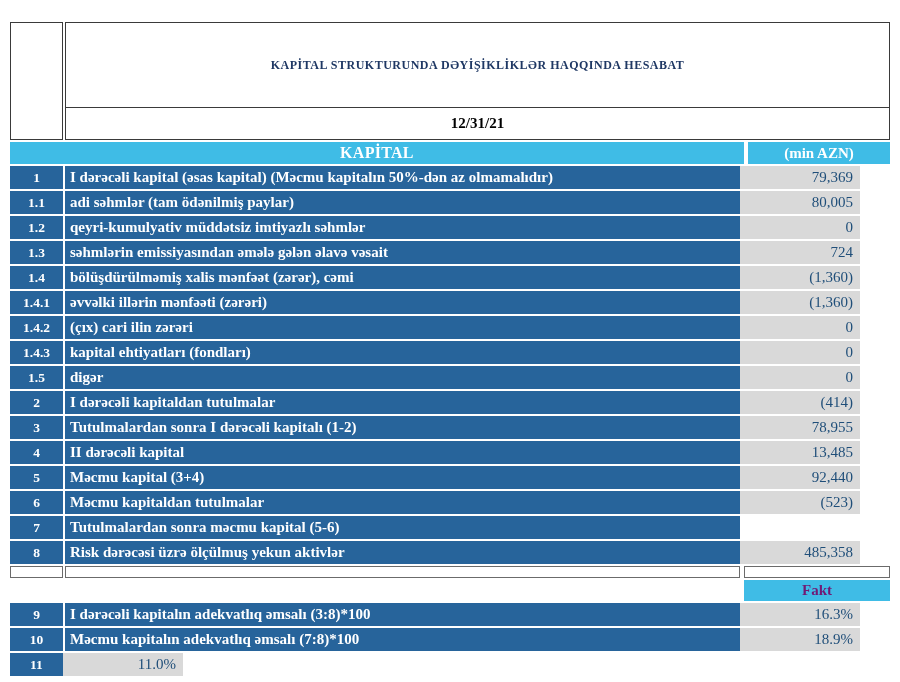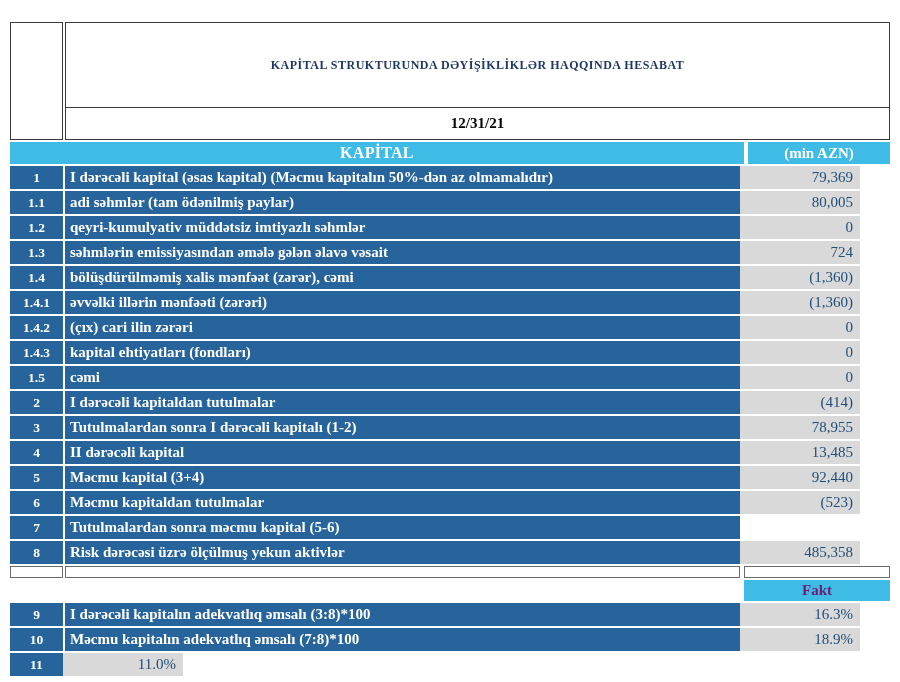--- a/index.html
+++ b/index.html
@@ -147,21 +147,21 @@
           <div class="cell label">(çıx) cari ilin zərəri</div>
           <div class="cell value">0</div>
         </div>
         <div class="trow">
           <div class="cell num">1.4.3</div>
           <div class="cell label">kapital ehtiyatları (fondları)</div>
           <div class="cell value">0</div>
         </div>
         <div class="trow">
           <div class="cell num">1.5</div>
-          <div class="cell label">cəmi</div>
+          <div class="cell label">digər</div>
           <div class="cell value">0</div>
         </div>
         <div class="trow">
           <div class="cell num">2</div>
           <div class="cell label">I dərəcəli kapitaldan  tutulmalar</div>
           <div class="cell value">(414)</div>
         </div>
         <div class="trow">
           <div class="cell num">3</div>
           <div class="cell label">Tutulmalardan  sonra I dərəcəli kapitalı (1-2)</div>

